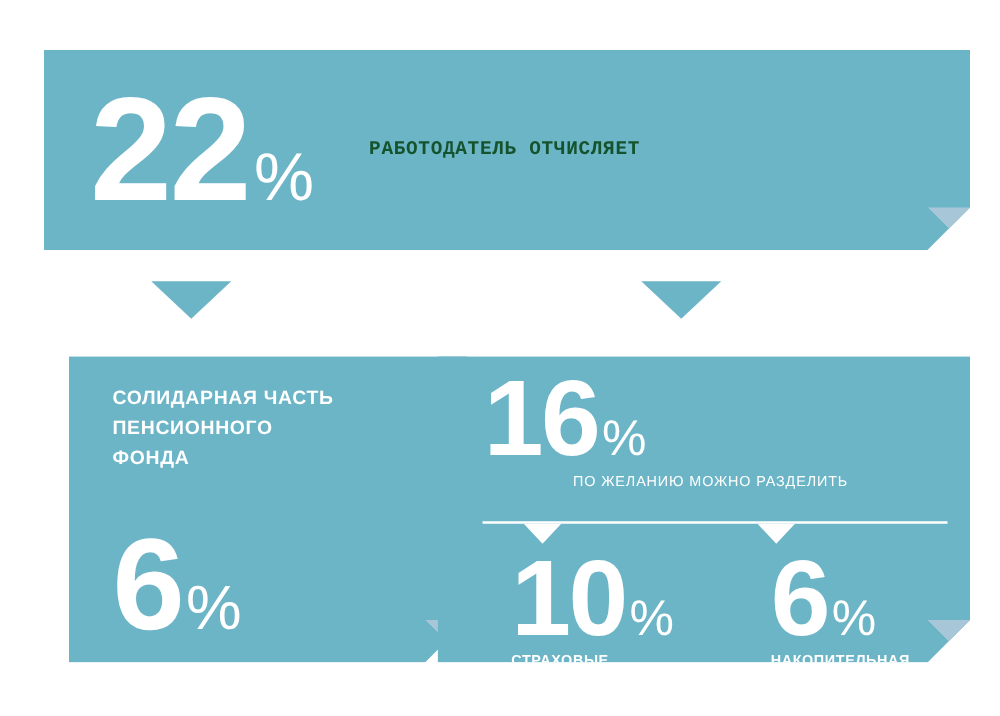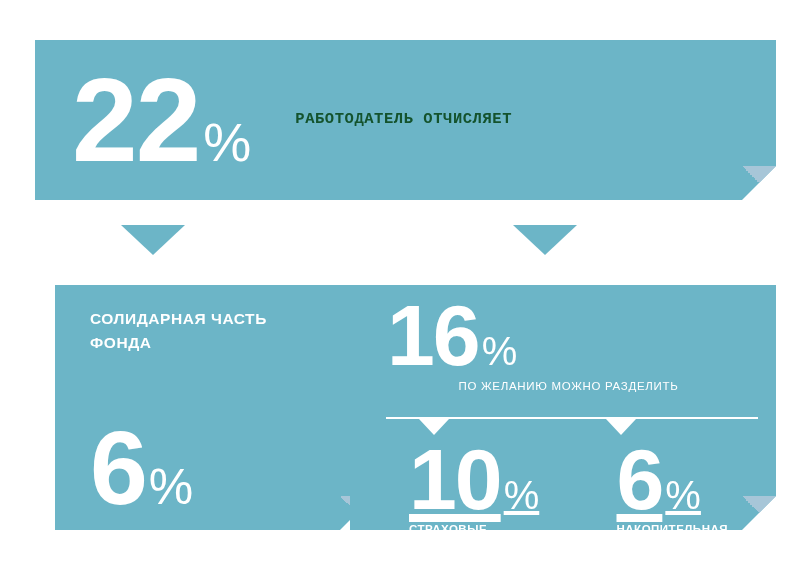--- a/index.html
+++ b/index.html
@@ -182,21 +182,21 @@
     top: 158px;
     left: 0;
     right: 0;
     display: flex;
   }
   .sub-col {
     width: 50%;
     padding-left: 48px;
     box-sizing: border-box;
   }
-  .sub-col .big-stat { align-items: baseline; text-decoration: underline; }
+  .sub-col .big-stat { align-items: baseline; }
   .sub-col .big-num { font-size: 54px; }
   .sub-col .pct { font-size: 26px; margin-left: 2px; }
   .sub-label {
     color: #ffffff;
     font-weight: bold;
     font-size: 11.5px;
     line-height: 1.35;
     letter-spacing: 0.5px;
     margin-top: 6px;
     text-transform: uppercase;
@@ -222,20 +222,21 @@
 </div>
 
 <div class="arrow-down" id="arrow-left"></div>
 <div class="arrow-down" id="arrow-right"></div>
 
 <div class="panel folded" id="left-panel">
   <div class="left-inner">
 
     <div class="left-title">
       <div>СОЛИДАРНАЯ ЧАСТЬ</div>
+      <div>ПЕНСИОННОГО</div>
       <div>ФОНДА</div>
     </div>
 
     <div class="big-stat">
       <span class="big-num">6</span>
       <span class="pct">%</span>
     </div>
 
   </div>
   <div class="fold"></div>

